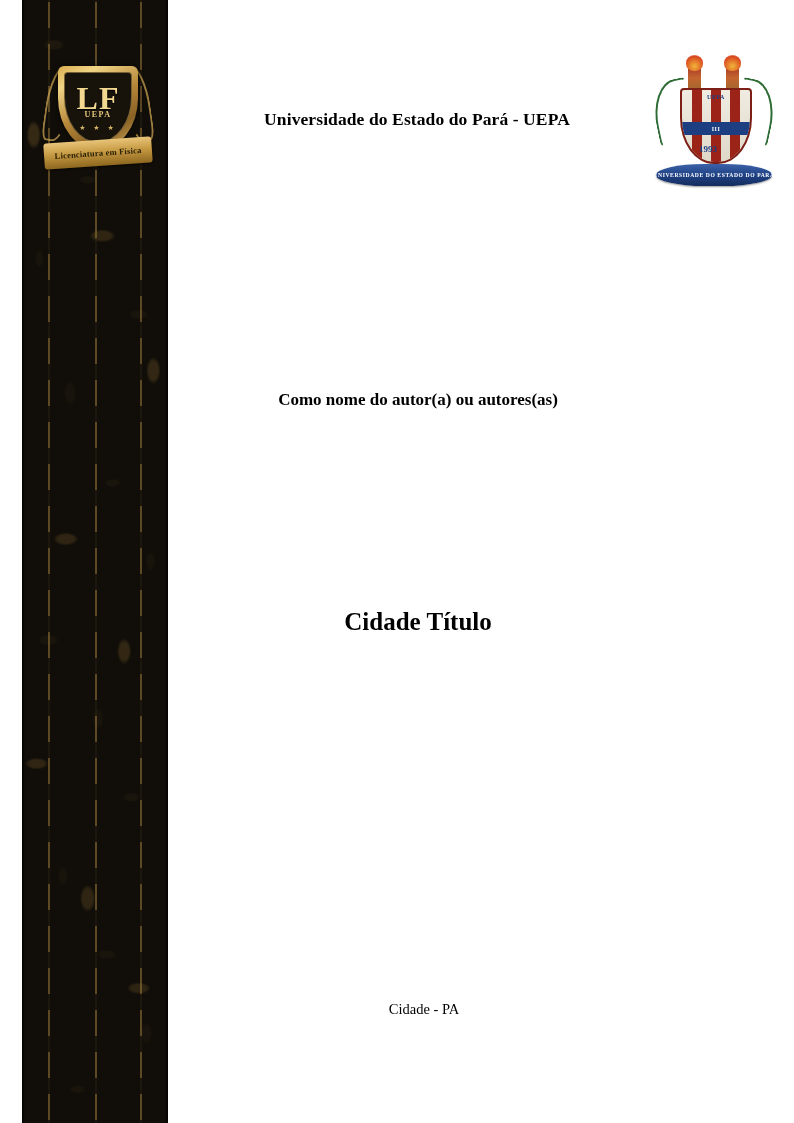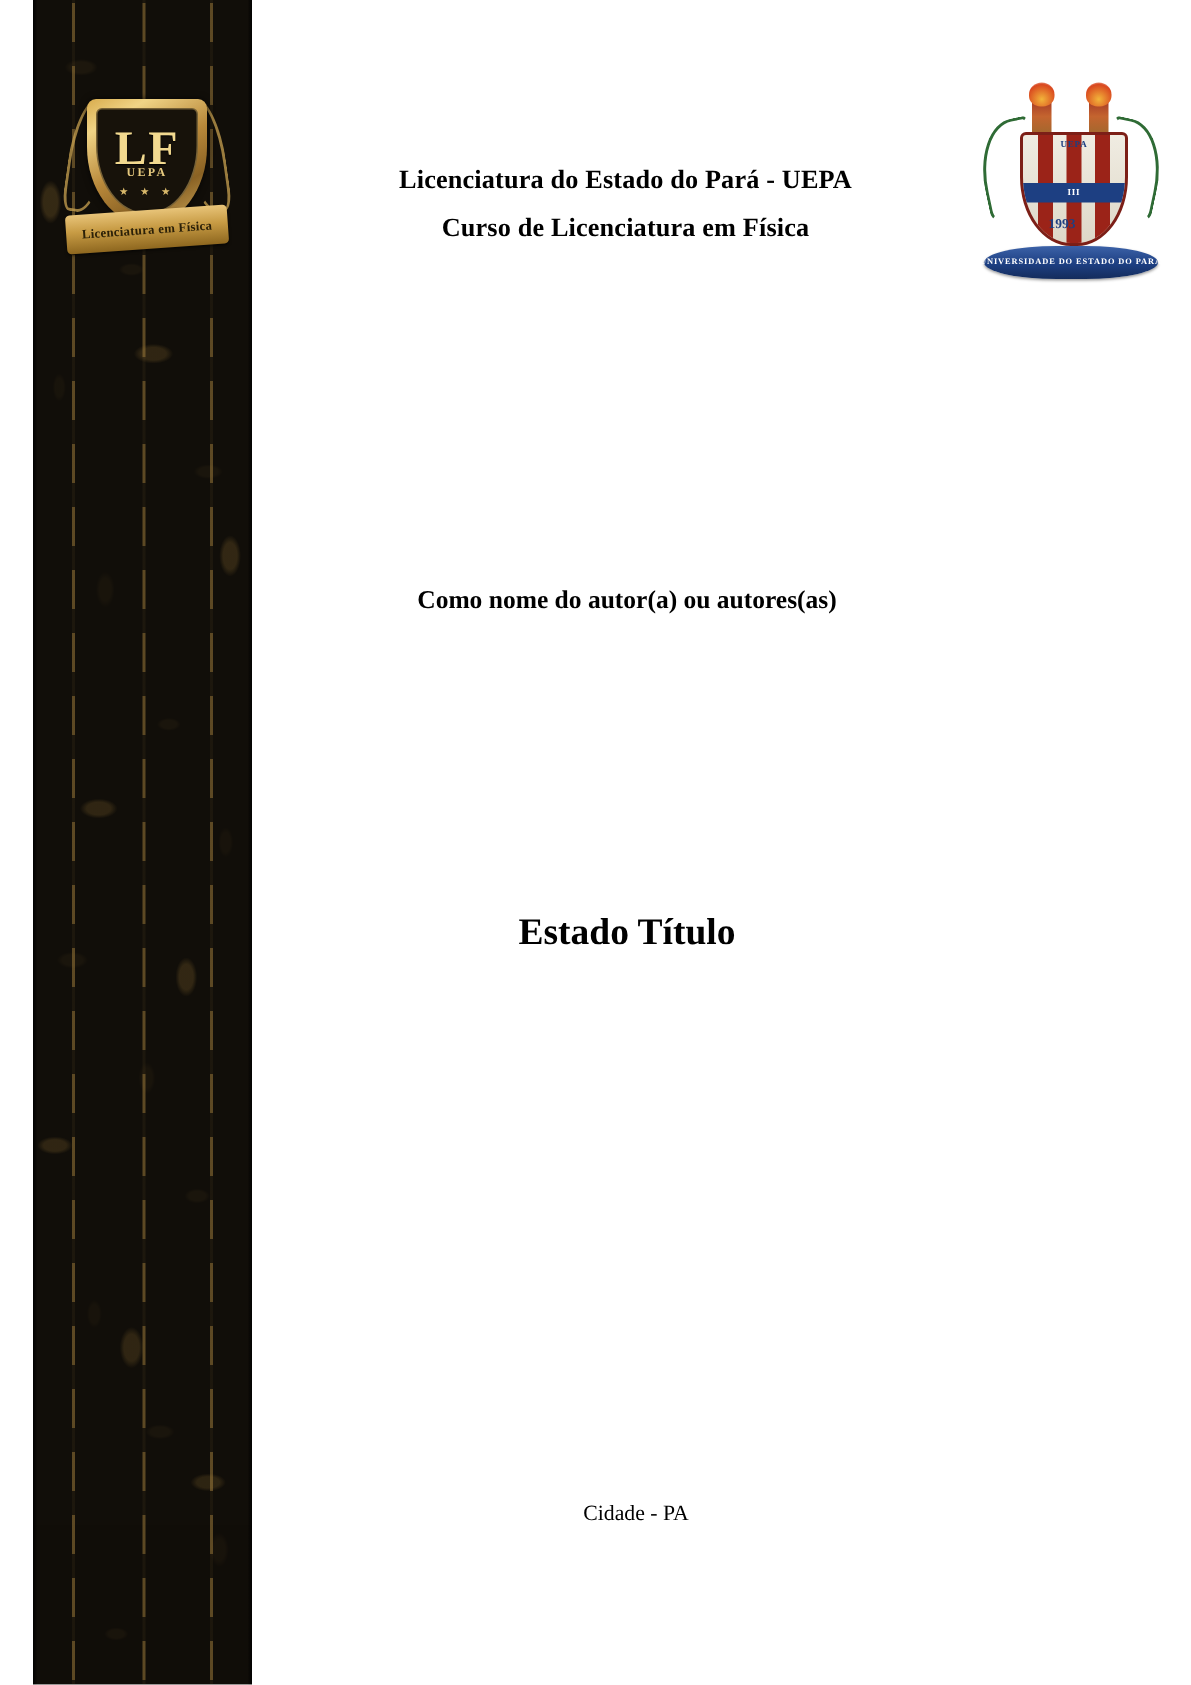--- a/index.html
+++ b/index.html
@@ -383,23 +383,22 @@
     <div class="seal-band"></div>
     <div class="seal-band-text">III</div>
     <div class="seal-year">1993</div>
   </div>
   <div class="seal-scroll">
     <span>UNIVERSIDADE DO ESTADO DO PARÁ</span>
   </div>
 </div>
 
 <div class="header-block">
-  <div class="header-line">Licenciatura do Estado do Pará - UEPA</div>
-  <div class="header-line">Curso de Licenciatura em Física</div>
+  <div class="header-line">Universidade do Estado do Pará - UEPA</div>
 </div>
 
 <div class="authors">Como nome do autor(a) ou autores(as)</div>
 
-<div class="title">Estado Título</div>
+<div class="title">Cidade Título</div>
 
 <div class="footer">
   <div class="footer-line">Cidade - PA</div>
 </div>
 
 </body></html>

